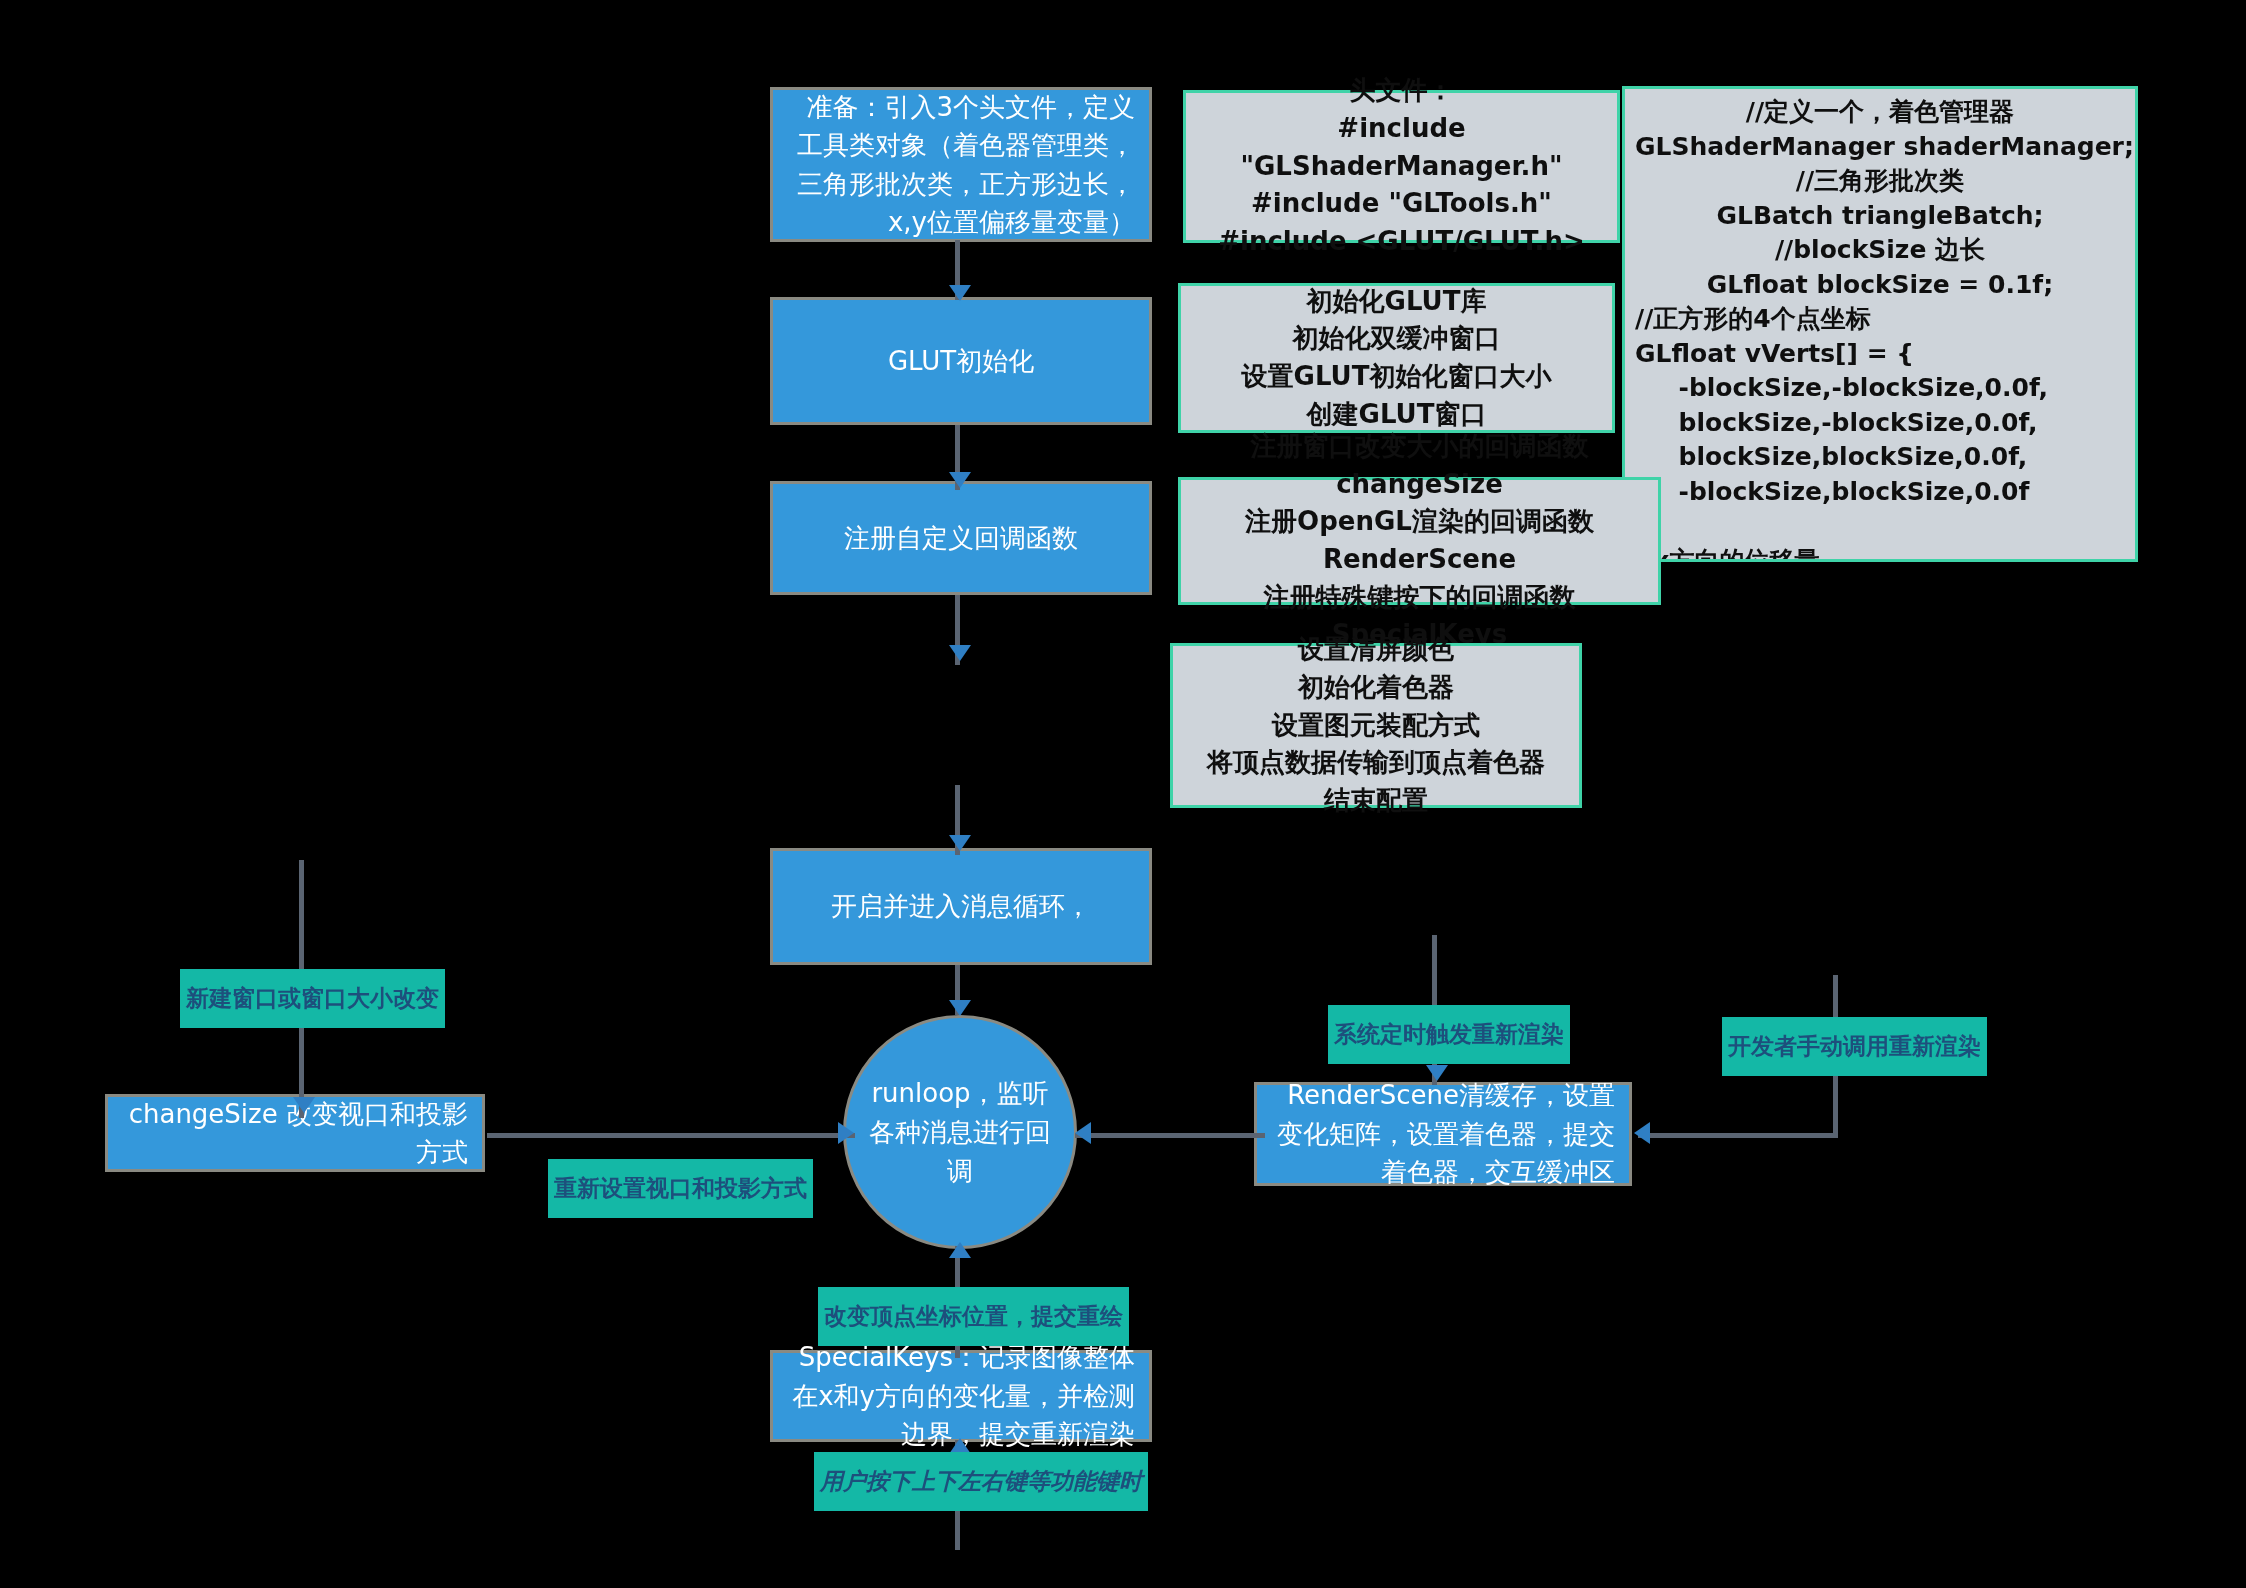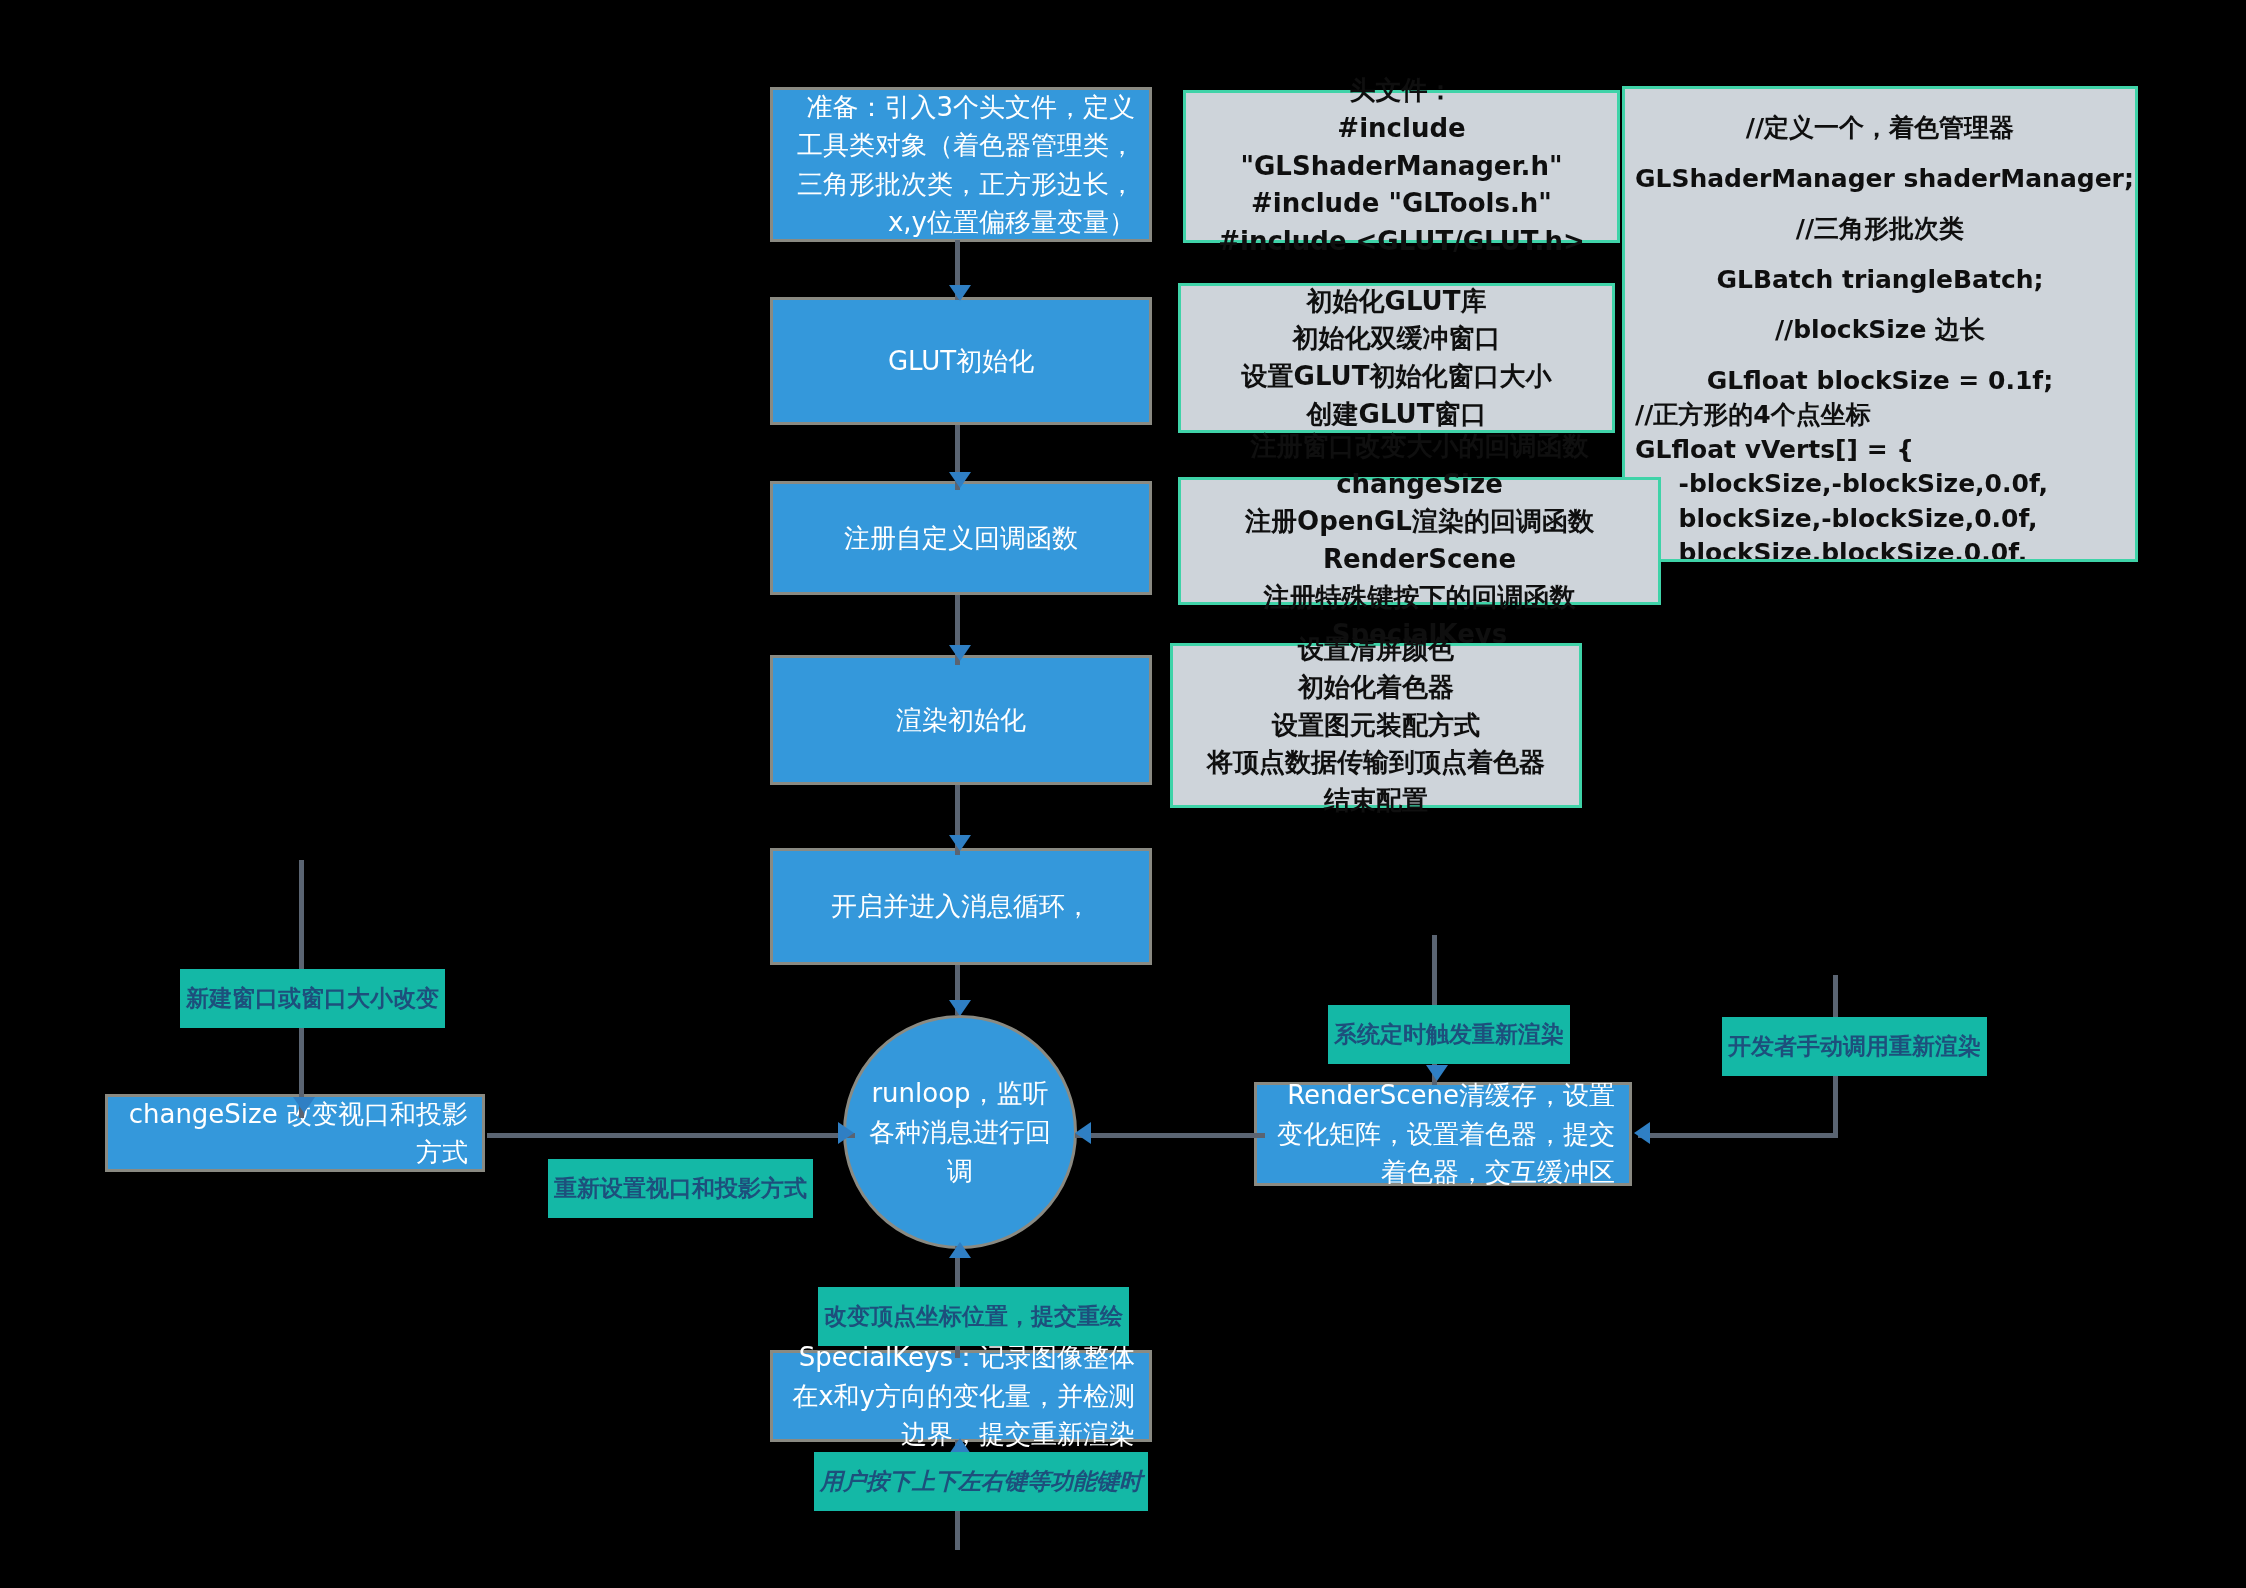--- a/index.html
+++ b/index.html
@@ -53,21 +53,21 @@
     line-height: 1.38;
     text-align: center;
     align-items: flex-start;
     justify-content: flex-start;
     overflow: hidden;
     padding: 6px 10px;
   }
 
   .code-inner { width: 100%; }
   .code-line { white-space: pre; display: block; }
-  .code-line.center { text-align: center; margin-top: 16px; }
+  .code-line.center { text-align: center; }
   .code-line.left   { text-align: left; }
 
   .ellipse {
     background: #3498db;
     color: #ffffff;
     border: 3px solid #8a8a82;
     border-radius: 50%;
     font-size: 26px;
     line-height: 1.5;
     padding: 10px 18px;
@@ -201,21 +201,20 @@
 设置GLUT初始化窗口大小
 创建GLUT窗口</div>
 
   <div class="node blue-box" style="left:770px; top:481px; width:382px; height:114px;">注册自定义回调函数</div>
 
   <div class="node gray-box multiline" style="left:1178px; top:477px; width:483px; height:128px;">注册窗口改变大小的回调函数changeSize
 注册OpenGL渲染的回调函数
 RenderScene
 注册特殊键按下的回调函数SpecialKeys</div>
 
-  <div class="node blue-box" style="left:770px; top:655px; width:382px; height:130px;">渲染初始化</div>
 
   <div class="node gray-box multiline" style="left:1170px; top:643px; width:412px; height:165px;text-align:center;">设置清屏颜色
 初始化着色器
 设置图元装配方式
 将顶点数据传输到顶点着色器
 结束配置</div>
 
   <div class="node blue-box" style="left:770px; top:848px; width:382px; height:117px;">开启并进入消息循环，</div>
 
   <div class="node ellipse multiline" style="left:843px; top:1015px; width:234px; height:234px;">runloop，监听各种消息进行回调</div>

